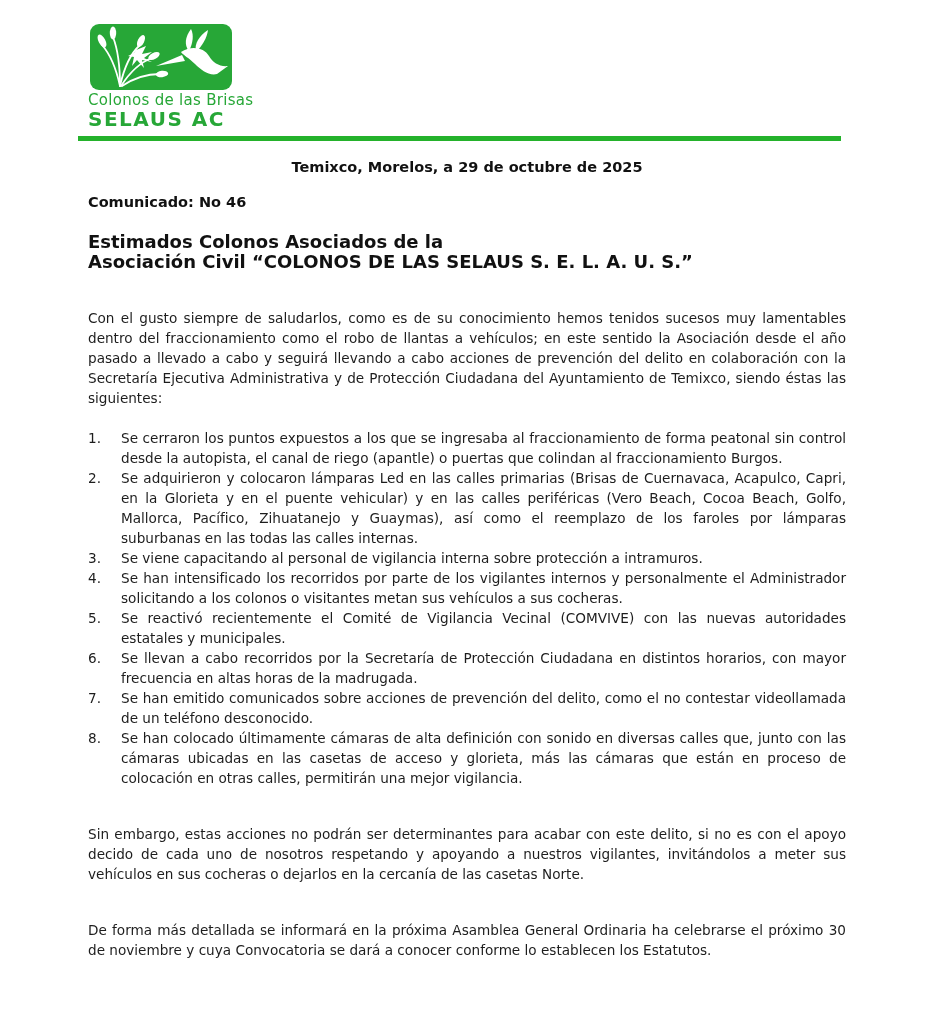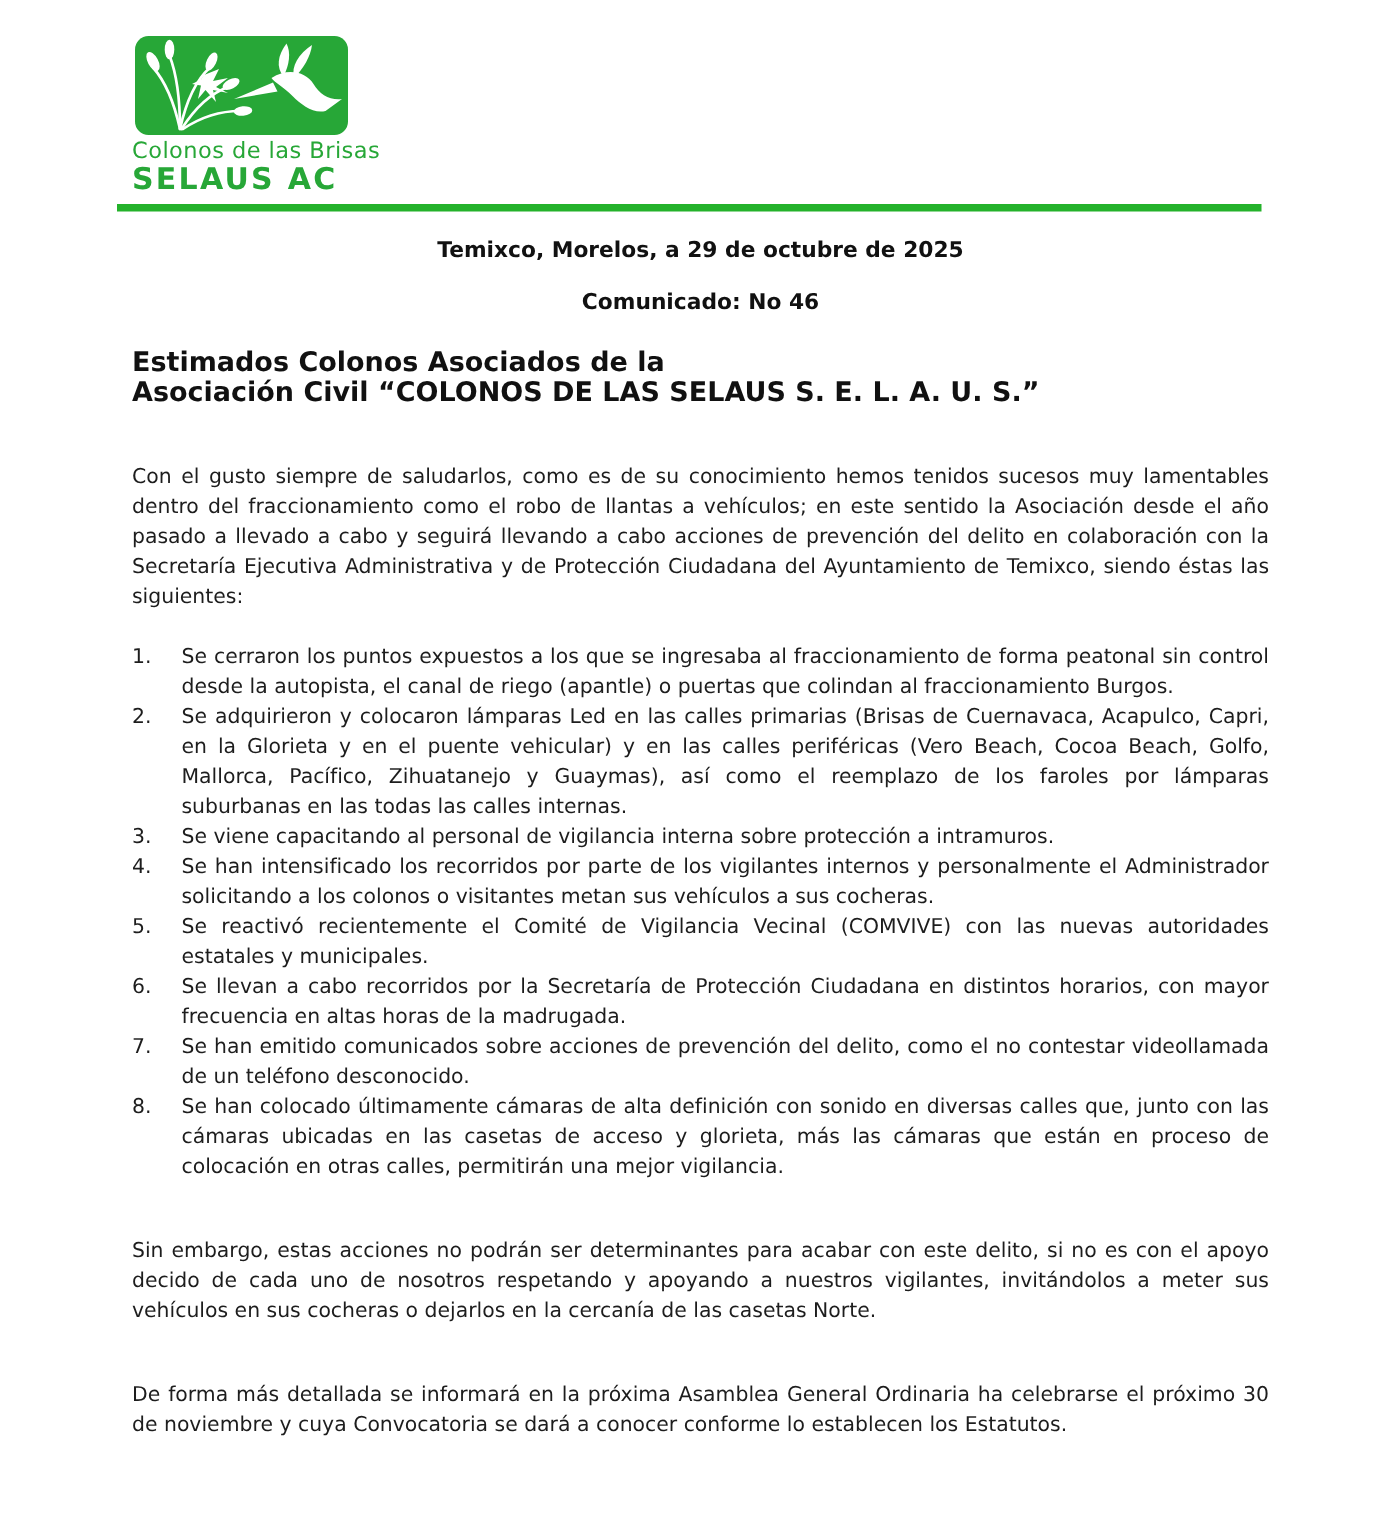--- a/index.html
+++ b/index.html
@@ -52,21 +52,21 @@
     margin-top: 18px;
     font-size: 14.5px;
     font-weight: 700;
     text-align: center;
     color: #111111;
   }
   .comunicado-line {
     margin-top: 19px;
     font-size: 14.5px;
     font-weight: 700;
-    text-align: center;
+    text-align: left;
     color: #111111;
   }
   
   .salutation {
     margin: 22px 0 0 0;
     font-size: 18px;
     font-weight: 700;
     line-height: 20px;
     color: #111111;
   }

